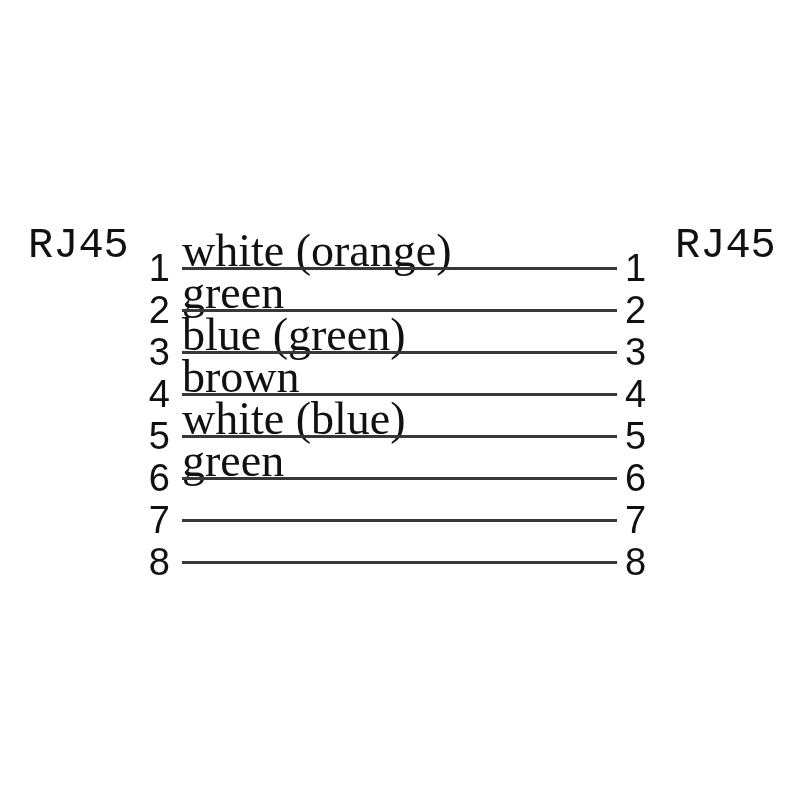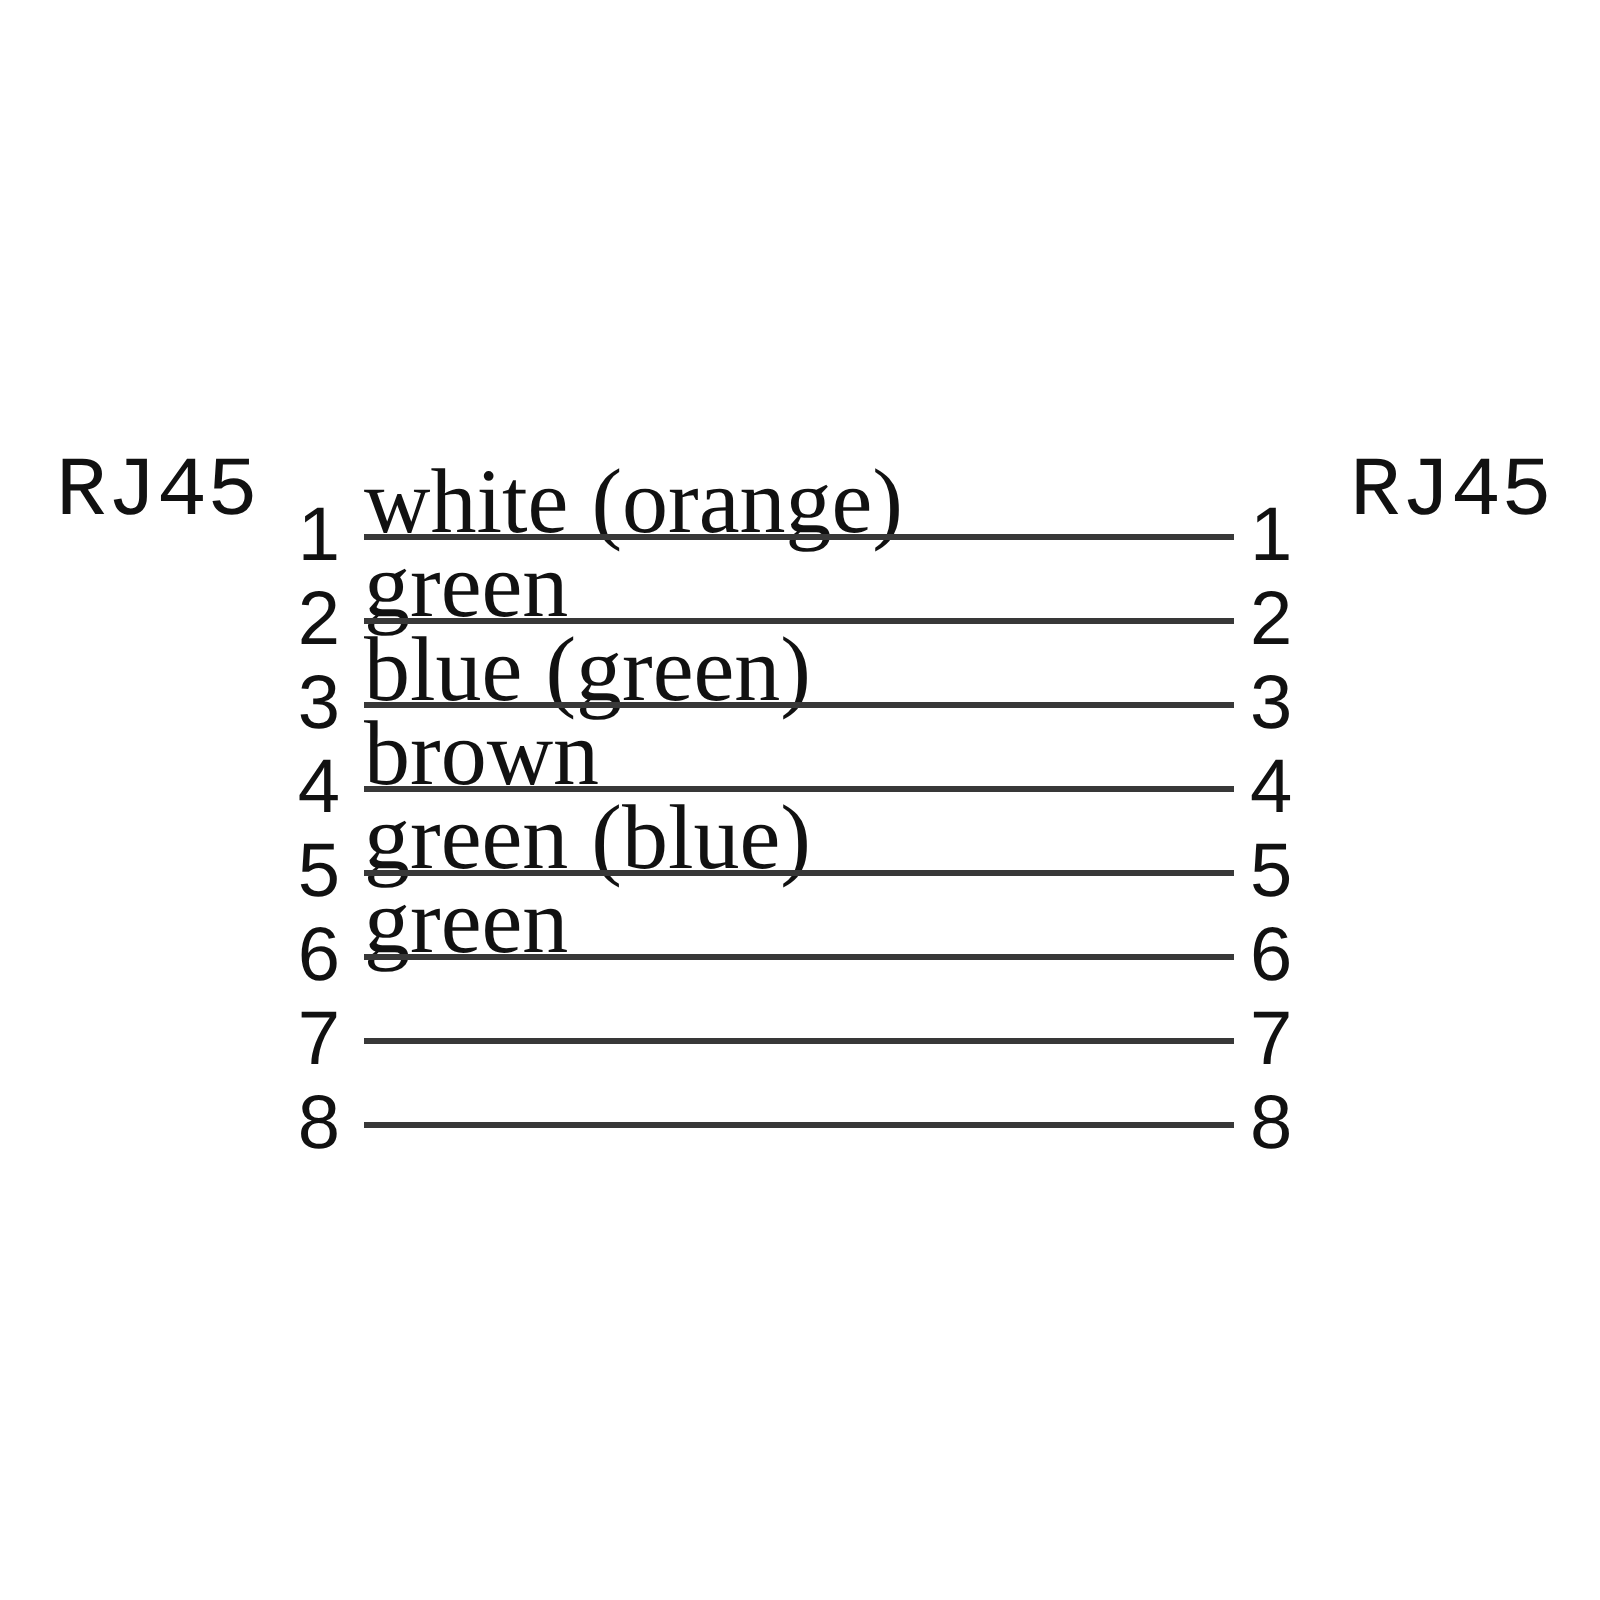--- a/index.html
+++ b/index.html
@@ -112,21 +112,21 @@
 
   <div class="wire-row" style="top:350px">
     <div class="pin left">4</div>
     <div class="wire-label">brown</div>
     <div class="wire-line"></div>
     <div class="pin right">4</div>
   </div>
 
   <div class="wire-row" style="top:392px">
     <div class="pin left">5</div>
-    <div class="wire-label">green (blue)</div>
+    <div class="wire-label">white (blue)</div>
     <div class="wire-line"></div>
     <div class="pin right">5</div>
   </div>
 
   <div class="wire-row" style="top:434px">
     <div class="pin left">6</div>
     <div class="wire-label">green</div>
     <div class="wire-line"></div>
     <div class="pin right">6</div>
   </div>

